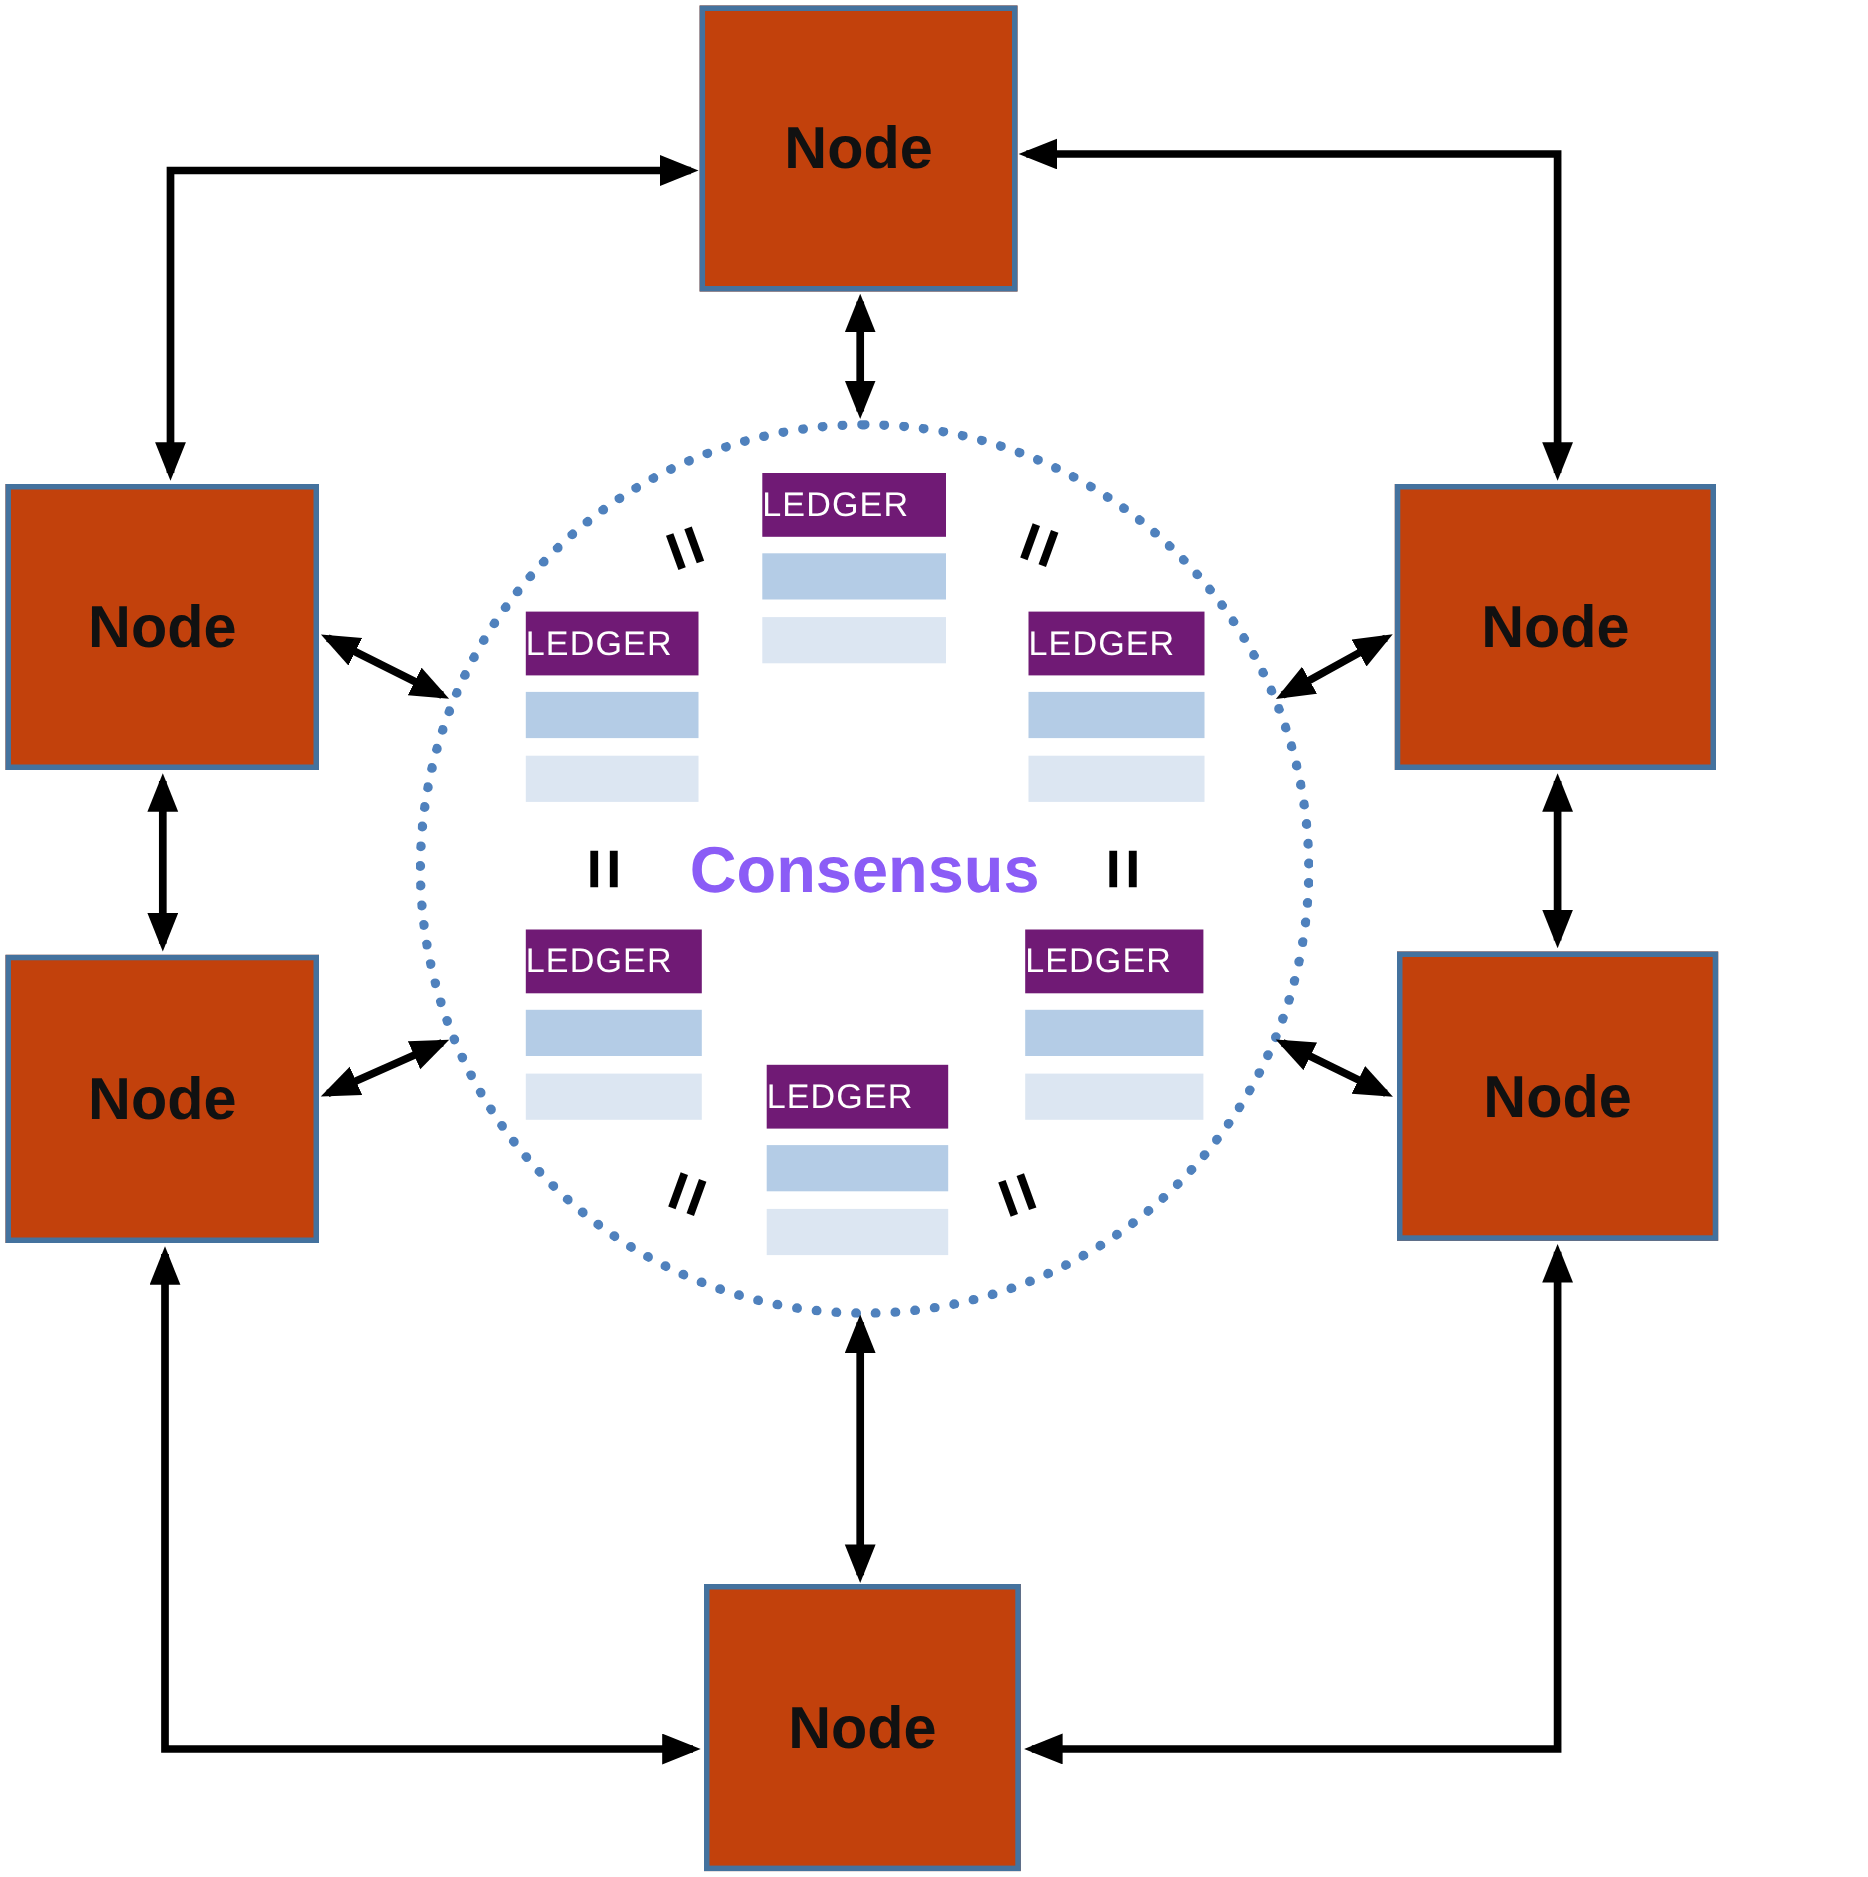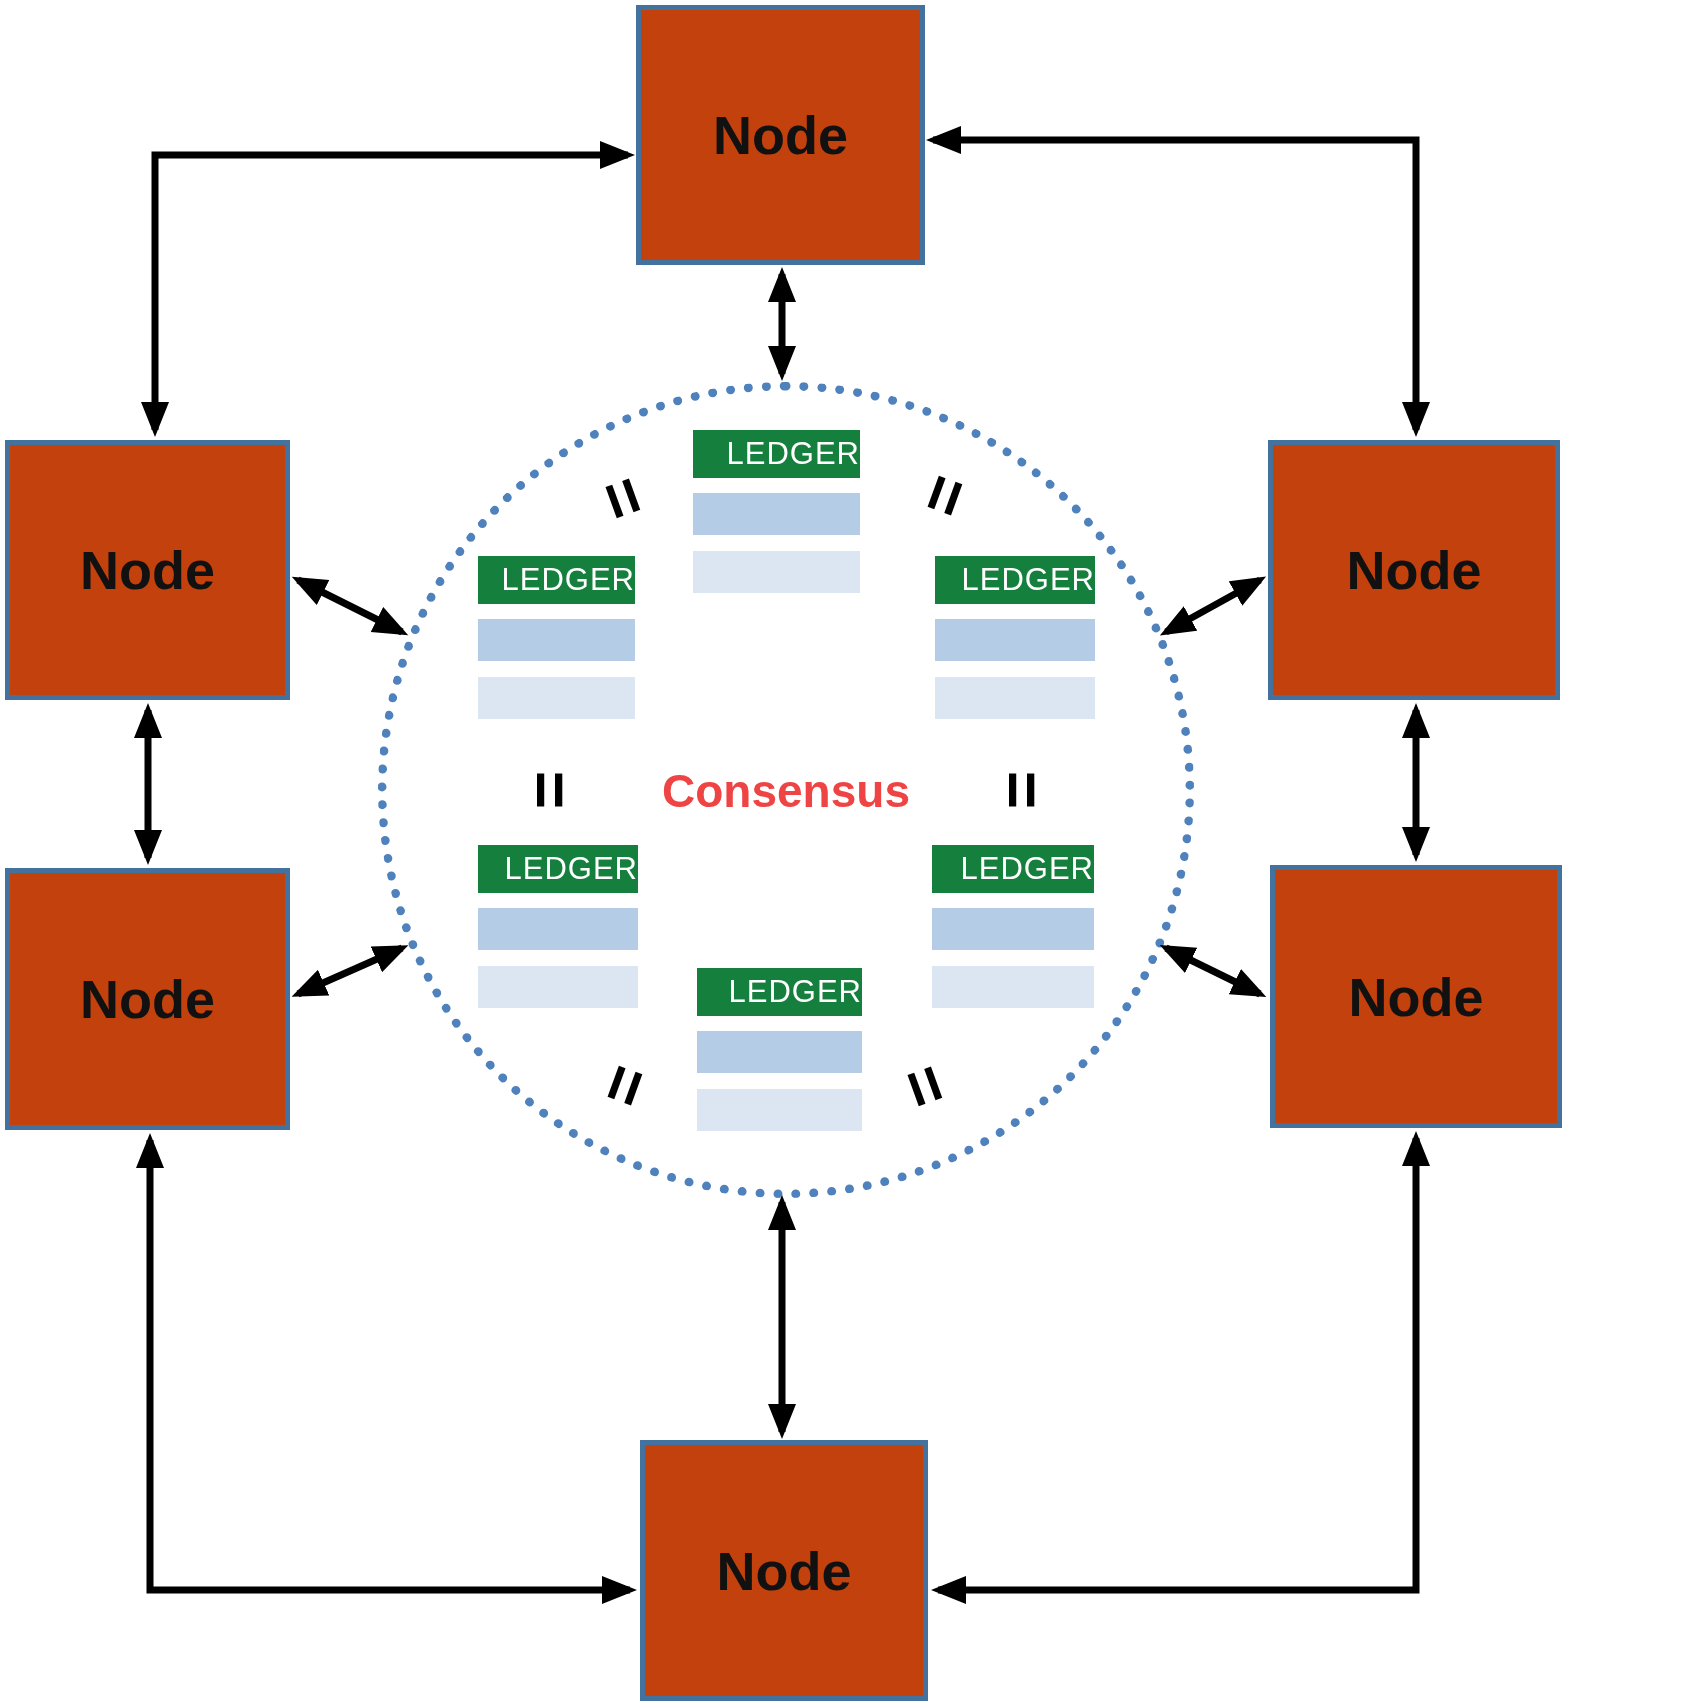--- a/index.html
+++ b/index.html
@@ -40,48 +40,48 @@
     width:816px;height:816px;
     border:9px dotted #4f81bd;
     border-radius:50%;
     box-sizing:border-box;
     background:transparent;
   }
 
   
   .ledger{position:absolute;}
   .ledger-header{
-    height:48px;
-    background:#15803d;
+    height:58px;
+    background:#701a75;
     color:#ffffff;
     font-size:31px;
     letter-spacing:1px;
     display:flex;
     align-items:center;
-    justify-content:flex-end;
+    justify-content:flex-start;
   }
   .ledger-row{height:42px;}
   .row-medium{background:#b4cce6;margin-top:15px;}
   .row-light{background:#dce6f2;margin-top:16px;}
   .ledger-top{left:693px;top:430px;width:167px;}
   .ledger-upper-left{left:478px;top:556px;width:157px;}
   .ledger-upper-right{left:935px;top:556px;width:160px;}
   .ledger-lower-left{left:478px;top:845px;width:160px;}
   .ledger-lower-right{left:932px;top:845px;width:162px;}
   .ledger-bottom{left:697px;top:968px;width:165px;}
 
   
   .consensus{
     position:absolute;
     left:586px;top:756px;
     width:400px;height:70px;
     display:flex;align-items:center;justify-content:center;
-    font-size:46px;
+    font-size:59px;
     font-weight:bold;
-    color:#ef4444;
+    color:#8b5cf6;
   }
 
   
   .eq{
     position:absolute;
     width:60px;height:60px;
     display:flex;align-items:center;justify-content:center;
     font-size:66px;
     font-weight:bold;
     color:#000000;

